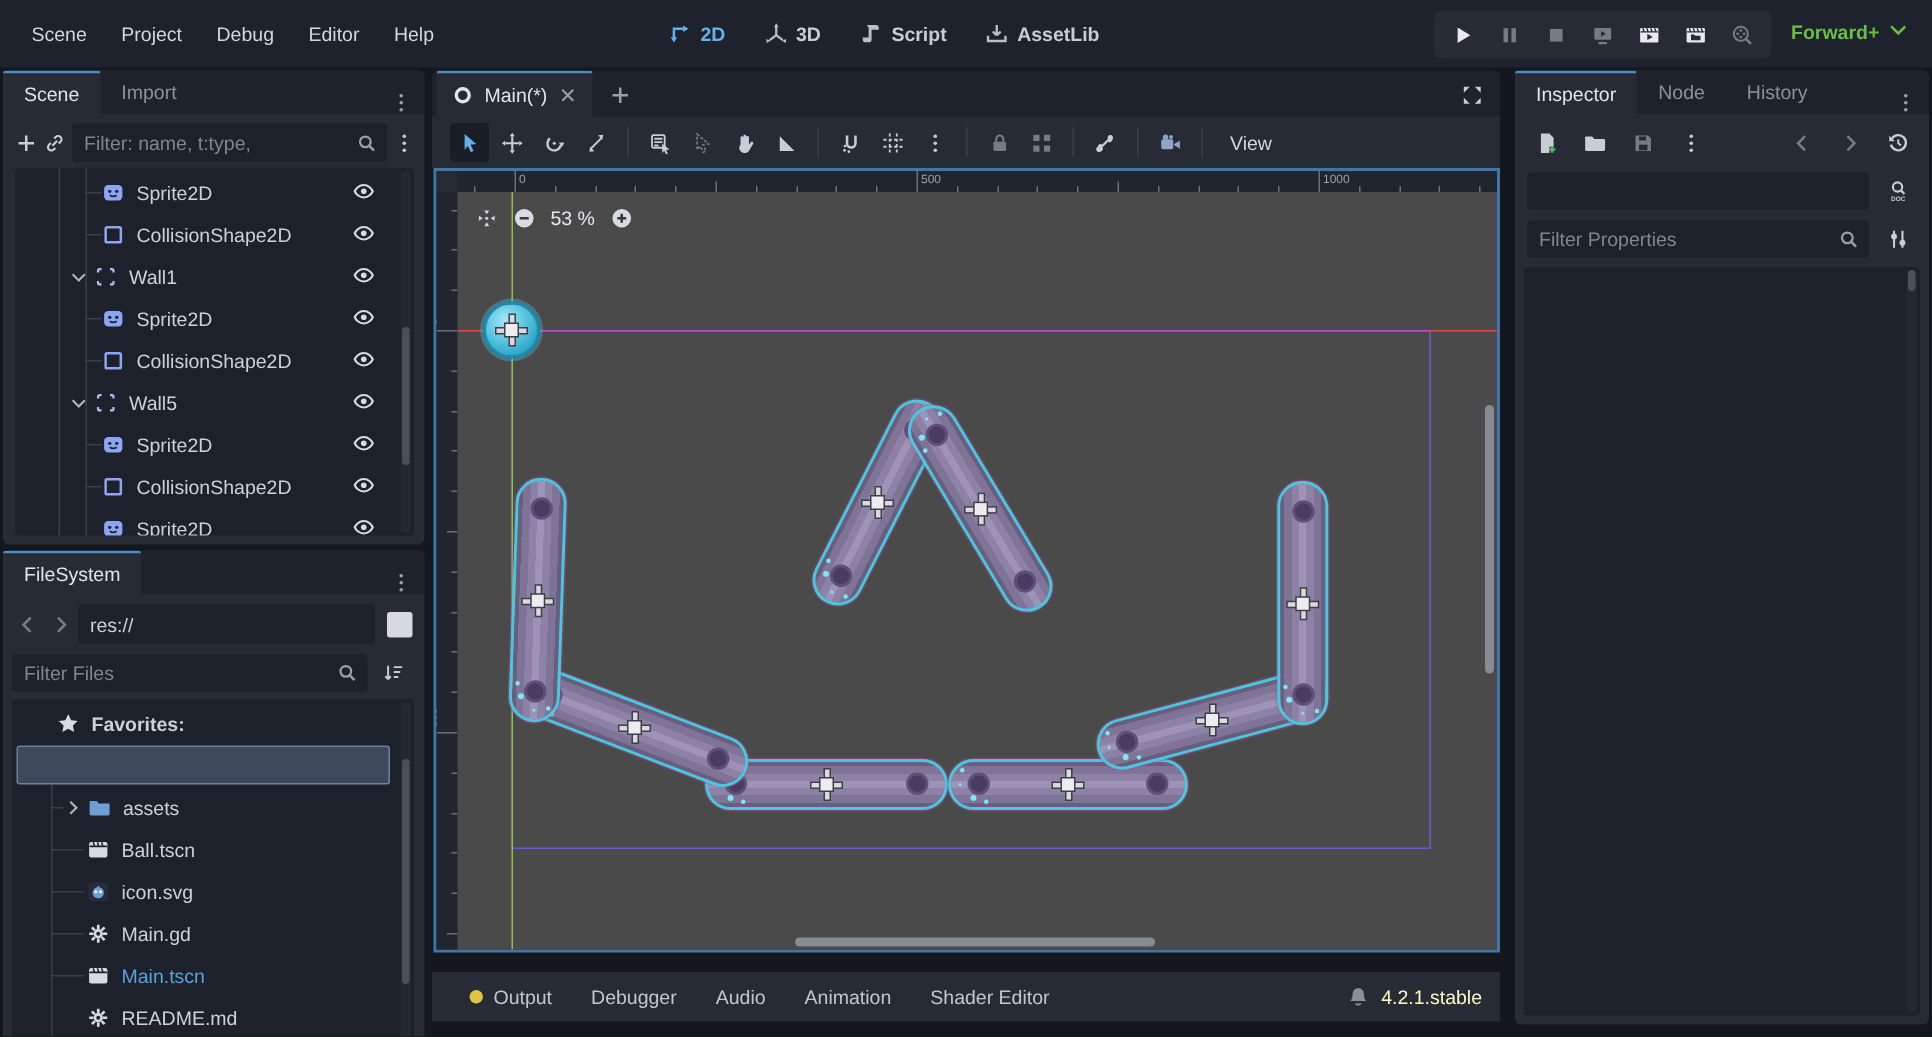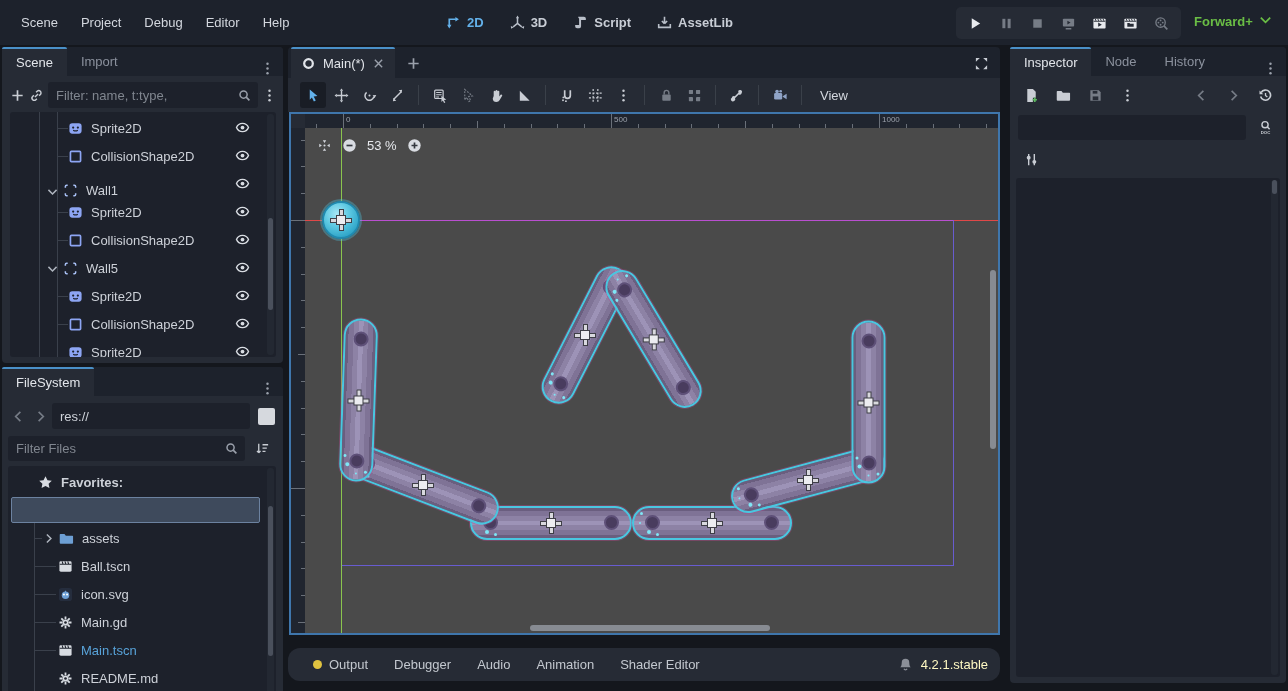--- a/index.html
+++ b/index.html
@@ -91,21 +91,21 @@
   .gizmo .gc{left:6px;top:6px;width:8px;height:8px;background:#ececf0;box-shadow:0 0 0 1px #3f3f47;}
   .ball{position:absolute;width:38px;height:38px;border-radius:50%;box-sizing:border-box;
         background:radial-gradient(circle at 38% 32%, #a7e6f4 0%, #5cc8e2 40%, #31a6c9 75%, #2b9abd 100%);
         border:2px solid #2189ae;box-shadow:0 0 0 2px rgba(80,200,230,.35);}
   .hscroll{position:absolute;left:0;right:8px;bottom:1px;height:7px;}
   .hscroll .grab{position:absolute;top:0;height:6px;border-radius:3px;background:#878b92;}
   .vscroll2{position:absolute;right:1px;top:0;bottom:9px;width:7px;}
   .vscroll2 .grab{position:absolute;left:0;width:6px;border-radius:3px;background:#878b92;}
 
   
-  .bottombar{left:288px;top:648px;width:712px;height:33px;background:#262b35;border-radius:12px;
+  .bottombar{left:288px;top:648px;width:712px;height:33px;background:#262b35;border-radius:0;
              display:flex;align-items:center;box-sizing:border-box;padding:0 12px;}
   .bb-item{display:flex;align-items:center;gap:7px;padding:0 13px;color:#c3c8cf;height:100%;}
   .bb-dot{width:9px;height:9px;border-radius:50%;background:#e0c340;}
   .bb-right{margin-left:auto;display:flex;align-items:center;gap:8px;color:#fef9c3;}
   .bb-right .icon{color:#8b8f98;}
 
   
   .insp-row{display:flex;align-items:center;}
 </style>
 </head>
@@ -323,21 +323,21 @@
               </svg>
             </span>
             <span>CollisionShape2D</span>
             <span class="icon eye">
               <svg viewBox="0 0 16 16" xmlns="http://www.w3.org/2000/svg">
                 <path d="M8 3.6c3.4 0 5.7 2.7 6.4 4.4-.7 1.7-3 4.4-6.4 4.4S2.3 9.7 1.6 8C2.3 6.3 4.6 3.6 8 3.6z" fill="none" stroke="currentColor" stroke-width="1.5"></path>
                 <circle cx="8" cy="8" r="2" fill="currentColor"></circle>
               </svg>
             </span>
           </div>
-          <div class="trow" style="padding-left: 36px; align-items: flex-end;">
+          <div class="trow" style="padding-left: 36px;">
             <span class="icon sm expander">
               <svg viewBox="0 0 16 16" xmlns="http://www.w3.org/2000/svg">
                 <path d="M3 6l5 5 5-5" stroke="currentColor" stroke-width="1.8" fill="none"></path>
               </svg>
             </span>
             <span class="icon">
               <svg viewBox="0 0 16 16" xmlns="http://www.w3.org/2000/svg">
                 <g stroke="#a9c1f5" stroke-width="1.6" fill="none">
                   <path d="M2.5 5V3.8c0-.7.6-1.3 1.3-1.3H5M11 2.5h1.2c.7 0 1.3.6 1.3 1.3V5M13.5 11v1.2c0 .7-.6 1.3-1.3 1.3H11M5 13.5H3.8c-.7 0-1.3-.6-1.3-1.3V11"></path>
                 </g>
@@ -1132,20 +1132,31 @@
           <span class="icon">
             <svg viewBox="0 0 16 16" xmlns="http://www.w3.org/2000/svg">
               <circle cx="7.5" cy="5" r="3.3" stroke="currentColor" stroke-width="1.5" fill="none"></circle>
               <path d="M9.8 7.3l2.6 2.6" stroke="currentColor" stroke-width="1.6"></path>
               <text x="8" y="15" font-size="4.6" text-anchor="middle" fill="currentColor" font-weight="bold" font-family="sans-serif">DOC</text>
             </svg>
           </span>
         </span>
     </div>
     <div class="insp-row" style="padding:4px 8px 2px 8px;gap:6px;">
+      <span style="position:relative;flex:1;display:flex;">
+        <input class="field" style="flex: 1 1 0%; height: 25px; padding-right: 26px;" placeholder="Filter Properties">
+        <span class="icon" id="insp-filter-search" style="position:absolute;right:6px;top:5px;color:#9aa0ab;">
+            <span class="icon">
+              <svg viewBox="0 0 16 16" xmlns="http://www.w3.org/2000/svg">
+                <circle cx="7" cy="7" r="3.8" stroke="currentColor" stroke-width="1.6" fill="none"></circle>
+                <path d="M9.8 9.8l3.4 3.4" stroke="currentColor" stroke-width="1.8"></path>
+              </svg>
+            </span>
+          </span>
+      </span>
       <span class="toolbtn" id="insp-tools">
           <span class="icon">
             <svg viewBox="0 0 16 16" xmlns="http://www.w3.org/2000/svg">
               <path d="M5 2v12M11 2v12" stroke="currentColor" stroke-width="1.5"></path>
               <circle cx="5" cy="6" r="2.1" fill="currentColor"></circle>
               <circle cx="11" cy="10.5" r="2.1" fill="currentColor"></circle>
             </svg>
           </span>
         </span>
     </div>

